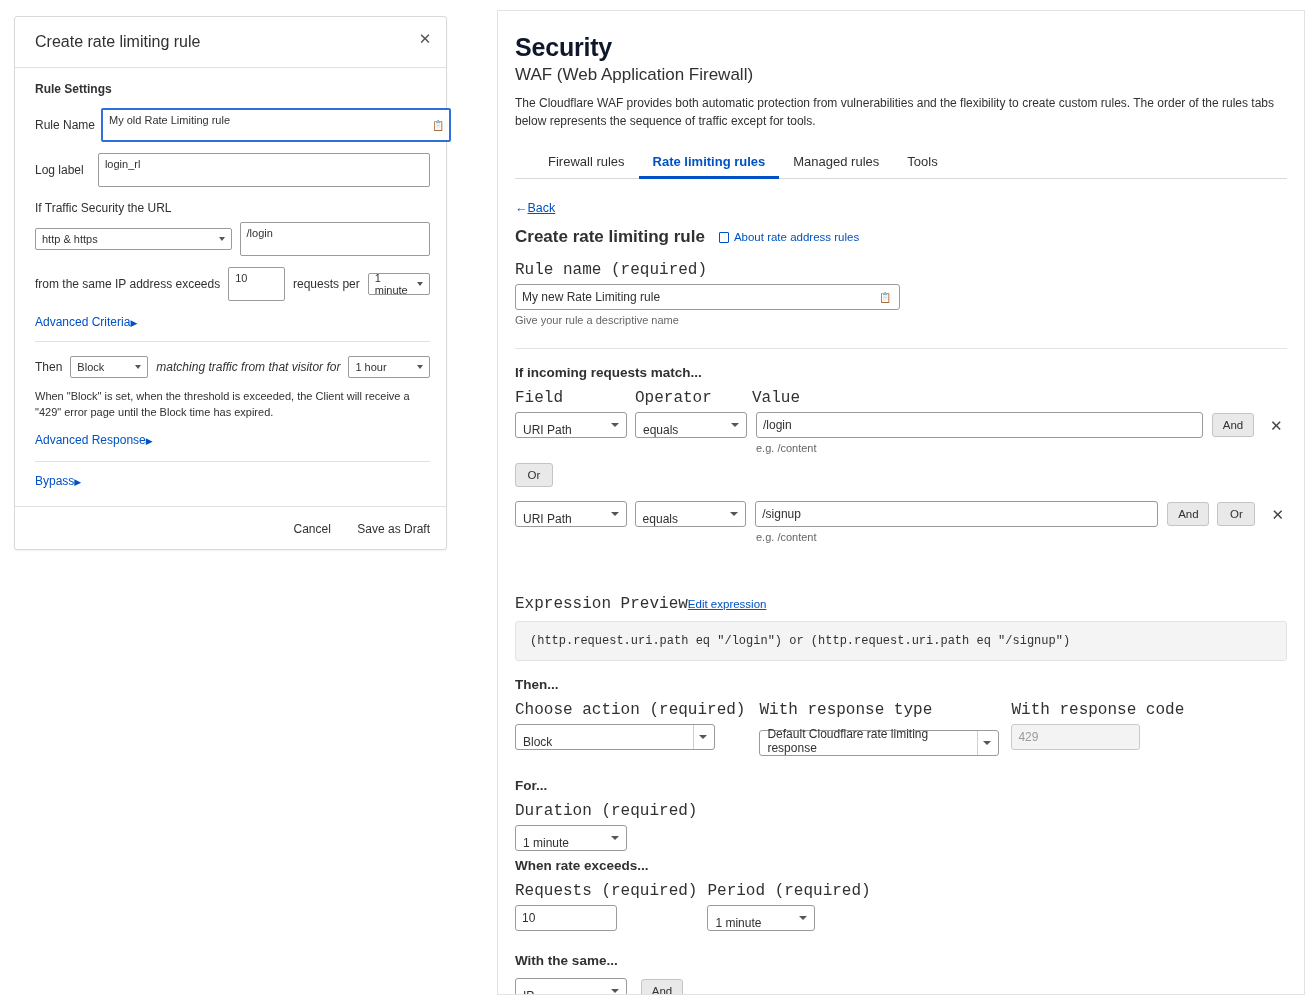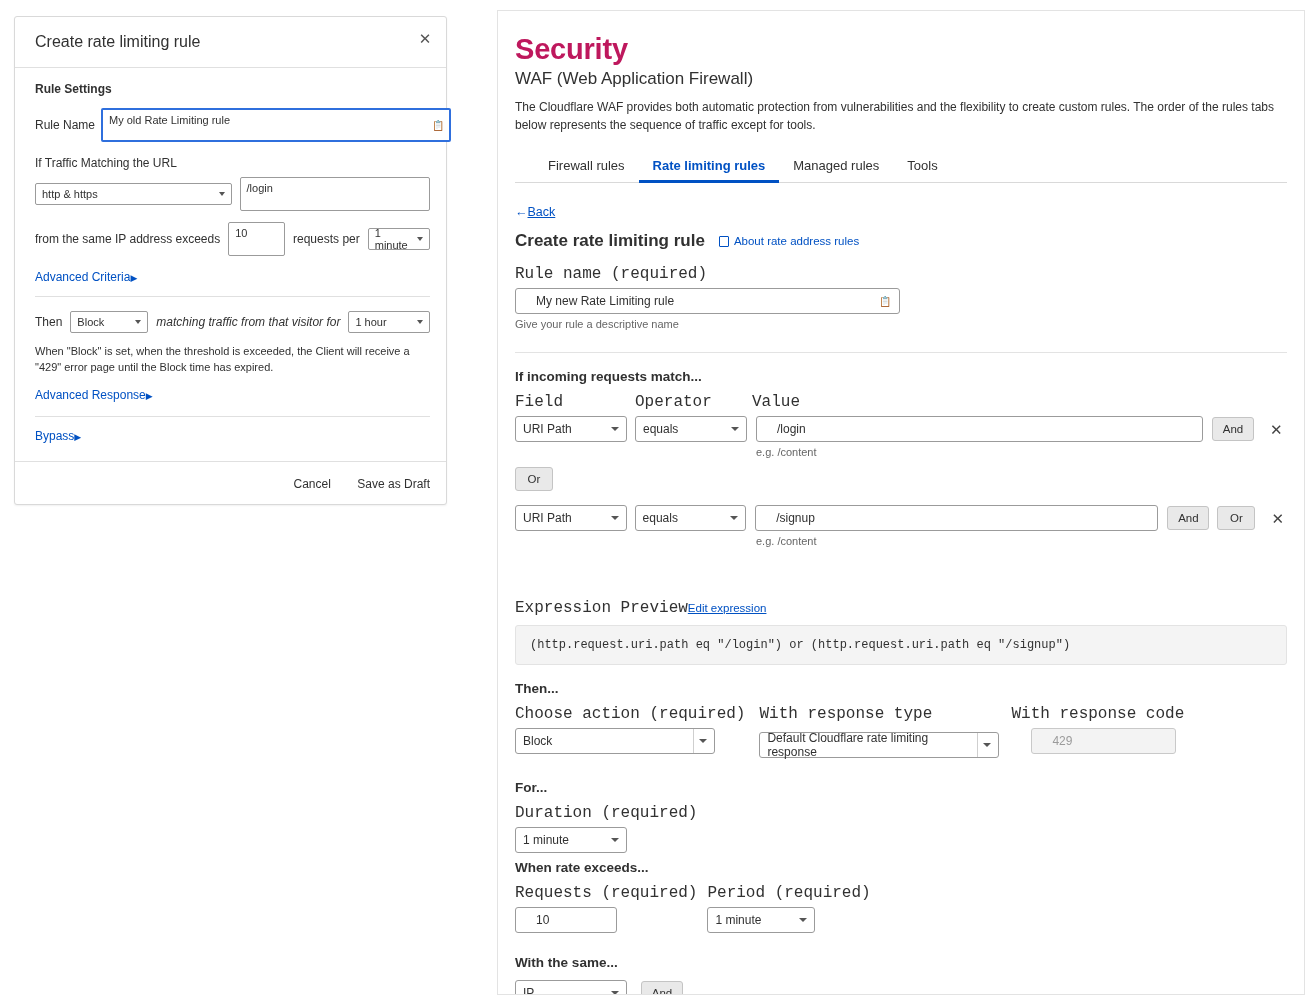--- a/index.html
+++ b/index.html
@@ -92,21 +92,21 @@
   
   .right-panel {
     position: absolute;
     left: 497px; top: 10px;
     width: 808px; height: 985px;
     background: #ffffff;
     border: 1px solid #e3e3e3;
     padding: 22px 20px 0 17px;
     overflow: hidden;
   }
-  .rp-h1 { font-size: 29px; font-weight: bold; color: #be185d; letter-spacing: -0.2px; }
+  .rp-h1 { font-size: 25px; font-weight: bold; color: #0f172a; letter-spacing: -0.2px; }
   .rp-h2 { font-size: 17px; color: #313131; margin-top: 3px; font-weight: normal; }
   .rp-desc { font-size: 12px; color: #313131; line-height: 1.5; margin-top: 9px; width: 770px; }
 
   .tabs {
     display: flex; align-items: flex-end;
     margin-top: 16px;
     border-bottom: 1px solid #d9d9d9;
     width: 772px;
     padding-left: 19px;
   }
@@ -132,29 +132,29 @@
     display: inline-block; width: 10px; height: 11px;
     border: 1px solid #0051c3; border-radius: 1px;
   }
 
   .fld-label { font-size: 16px; color: #313131; margin-bottom: 5px; font-family: Liberation Mono, monospace; }
   .helper { font-size: 11px; color: #666; margin-top: 4px; }
 
   .r-input {
     border: 1px solid #9b9b9b; border-radius: 3px;
     height: 26px; font-size: 12px; color: #313131;
-    padding: 0 20px; background: #fff; line-height: 24px;
+    padding: 0 6px; background: #fff; line-height: 24px;
     font-family: "Liberation Sans", sans-serif;
   }
   .r-input.disabled { background: #f3f3f3; color: #9b9b9b; border-color: #c9c9c9; }
   .r-sel {
     border: 1px solid #9b9b9b; border-radius: 3px;
     height: 26px; font-size: 12px; color: #313131;
     padding: 0 20px 0 7px; background: #fff;
-    display: inline-flex; align-items: center; position: relative;
+    display: inline-flex; align-items: flex-end; position: relative;
   }
   .r-sel .caret {
     position: absolute; right: 7px; top: 50%;
     width: 0; height: 0;
     border-left: 4px solid transparent;
     border-right: 4px solid transparent;
     border-top: 4.5px solid #555;
     transform: translateY(-50%);
   }
   .r-sel.split::before {
@@ -198,22 +198,26 @@
       <div class="lp-section-title">Rule Settings</div>
 
       <div class="lp-row">
         <div class="lp-label" style="width:58px;">Rule Name</div>
         <div class="inp-wrap">
           <div class="inp focused" style="width:350px;">My old Rate Limiting rule</div>
           <span class="inp-icon">📋</span>
         </div>
       </div>
 
-
-      <div class="lp-label" style="margin:14px 0 7px 0;">If Traffic Matching the URL</div>
+      <div class="lp-row">
+        <div class="lp-label" style="width:58px;">Log label</div>
+        <div class="inp" style="width:350px;">login_rl</div>
+      </div>
+
+      <div class="lp-label" style="margin:14px 0 7px 0;">If Traffic Security the URL</div>
 
       <div class="lp-row">
         <div class="sel" style="width:200px;">
           <span>http &amp; https</span>
           <span class="caret"></span>
         </div>
         <div class="inp" style="width:194px; margin-left:8px;">/login</div>
       </div>
 
       <div class="lp-row">
@@ -360,21 +364,21 @@
       </div>
       <div style="margin-left:14px;">
         <div class="fld-label">With response type</div>
         <div class="r-sel split" style="width:240px; margin-top:3px;">
           <span>Default Cloudflare rate limiting response</span>
           <span class="caret"></span>
         </div>
       </div>
       <div style="margin-left:12px;">
         <div class="fld-label">With response code</div>
-        <div class="r-input disabled" style="width:145px; margin-top:3px;margin-left:20px;">429</div>
+        <div class="r-input disabled" style="width:129px; margin-top:3px;">429</div>
       </div>
     </div>
 
     
     <div class="sec-title" style="margin-top:22px;">For...</div>
     <div style="margin-top:9px;">
       <div class="fld-label">Duration (required)</div>
       <div class="r-sel" style="width:112px;">
         <span>1 minute</span>
         <span class="caret"></span>

